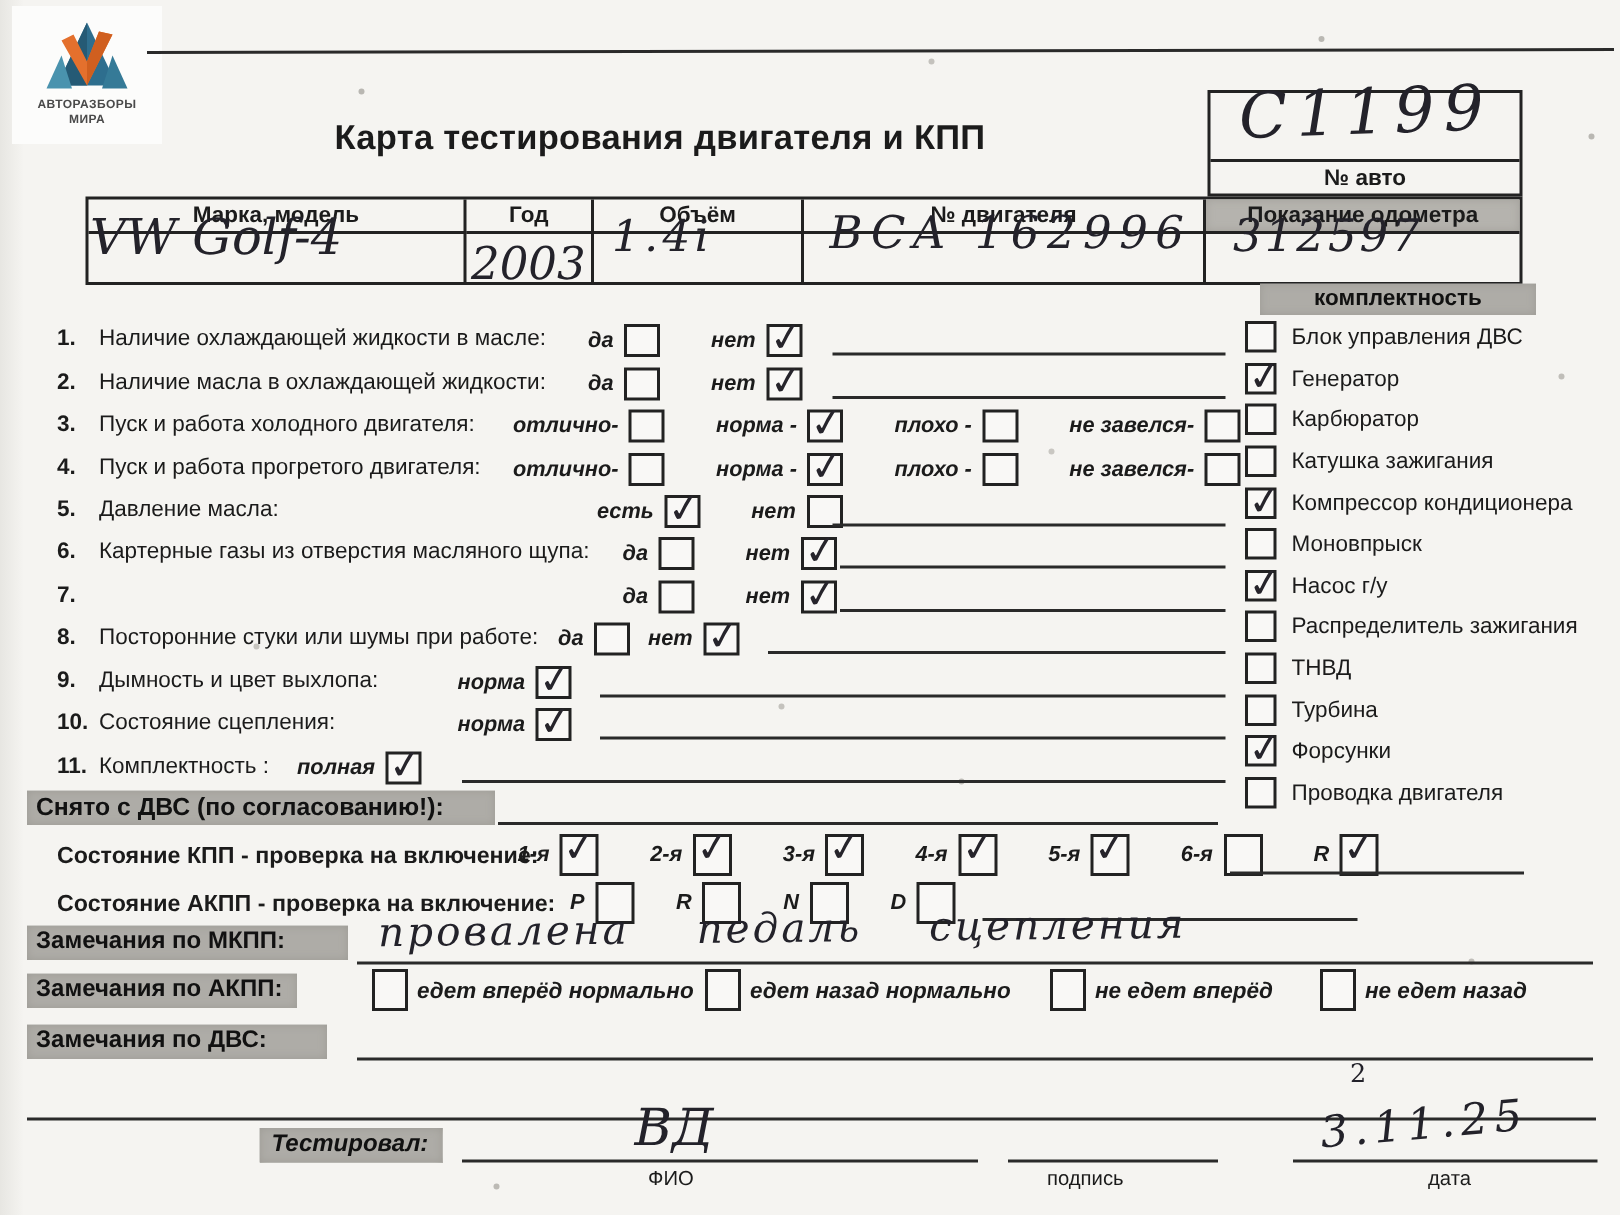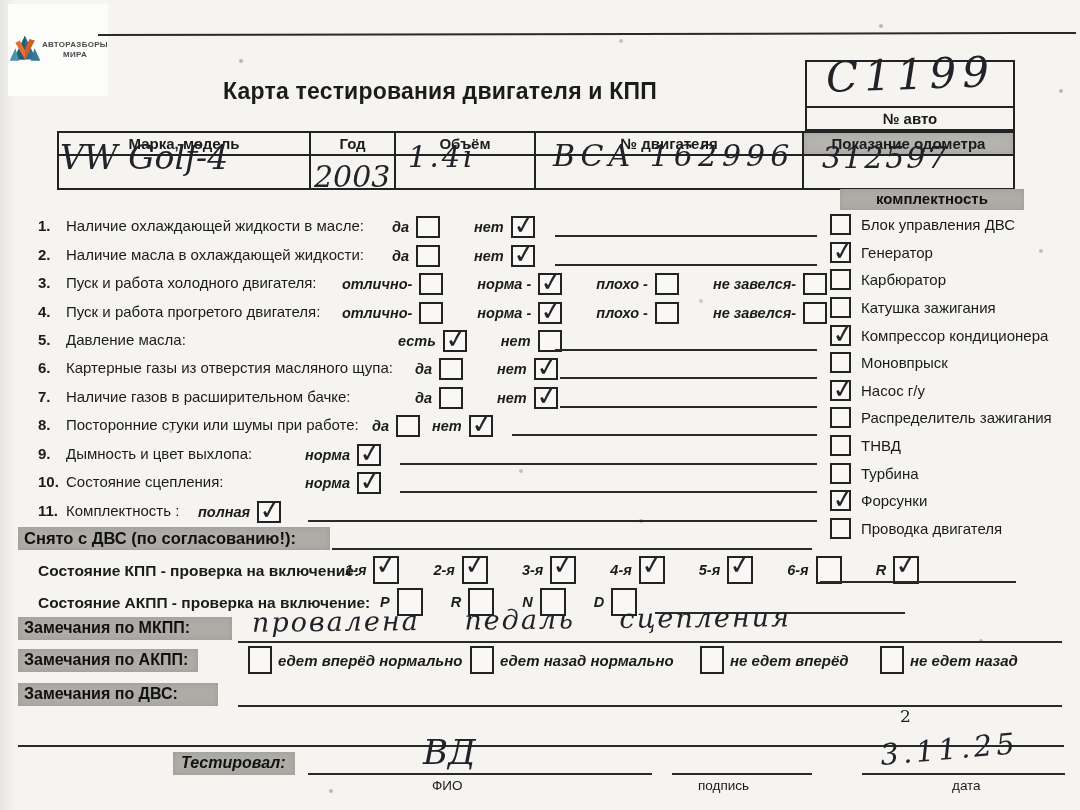--- a/index.html
+++ b/index.html
@@ -11,21 +11,21 @@
   .speckles{position:absolute;left:0;top:0;width:2px;height:2px;background:transparent;border-radius:50%;
     box-shadow:240px 60px 0 1px #b9b7b2,620px 40px 0 1px #c4c2bd,880px 25px 0 1px #bab8b3,
     1040px 250px 0 1px #c0beb9,520px 470px 0 1px #c4c2bd,640px 520px 0 1px #bcbab5,
     170px 430px 0 1px #c6c4bf,700px 300px 0 1px #c9c7c2,980px 640px 0 1px #c0beb9,
     60px 700px 0 1px #c4c2bd,330px 790px 0 1px #bcbab5,1060px 90px 0 1px #b9b7b2;}
   .hline{position:absolute;height:2px;background:#2a2a2a;}
   .shade{background:#aeaca7;box-shadow:inset 0 0 6px #9d9b95;color:#111;}
 
   
   .logo-box{position:absolute;left:8px;top:4px;width:100px;height:92px;background:#fcfcfb;
-    display:flex;flex-direction:row;align-items:center;justify-content:center;}
+    display:flex;flex-direction:column;align-items:center;justify-content:center;}
   .logo-text{font-size:8px;font-weight:700;color:#4a4a4a;text-align:center;line-height:1.25;letter-spacing:.3px;}
   .scan-line{left:98px;top:33px;width:978px;transform:rotate(-.12deg);}
 
   .title{position:absolute;left:170px;top:78px;width:540px;text-align:center;font-size:23px;font-weight:700;letter-spacing:.2px;}
 
   
   .auto-box{position:absolute;left:805px;top:60px;width:210px;height:71px;border:2px solid #222;box-sizing:border-box;}
   .auto-num-cell{height:44px;border-bottom:2px solid #222;}
   .auto-label-cell{height:23px;text-align:center;font-weight:700;font-size:15px;padding-top:2px;}
 
@@ -372,21 +372,20 @@
             <span class="opt idx-1 checked">
               <span class="opt-label">нет</span>
               <span class="box"></span>
             </span>
           </span>
         <span class="answer-line"></span>
       </div>
 
       <div class="test-row idx-6">
         <span class="t-num">7.</span>
-        <span class="t-label">Наличие газов в расширительном бачке:</span>
         <span class="t-opts">
 
             <span class="opt idx-0">
               <span class="opt-label">да</span>
               <span class="box"></span>
             </span>
 
             <span class="opt idx-1 checked">
               <span class="opt-label">нет</span>
               <span class="box"></span>

